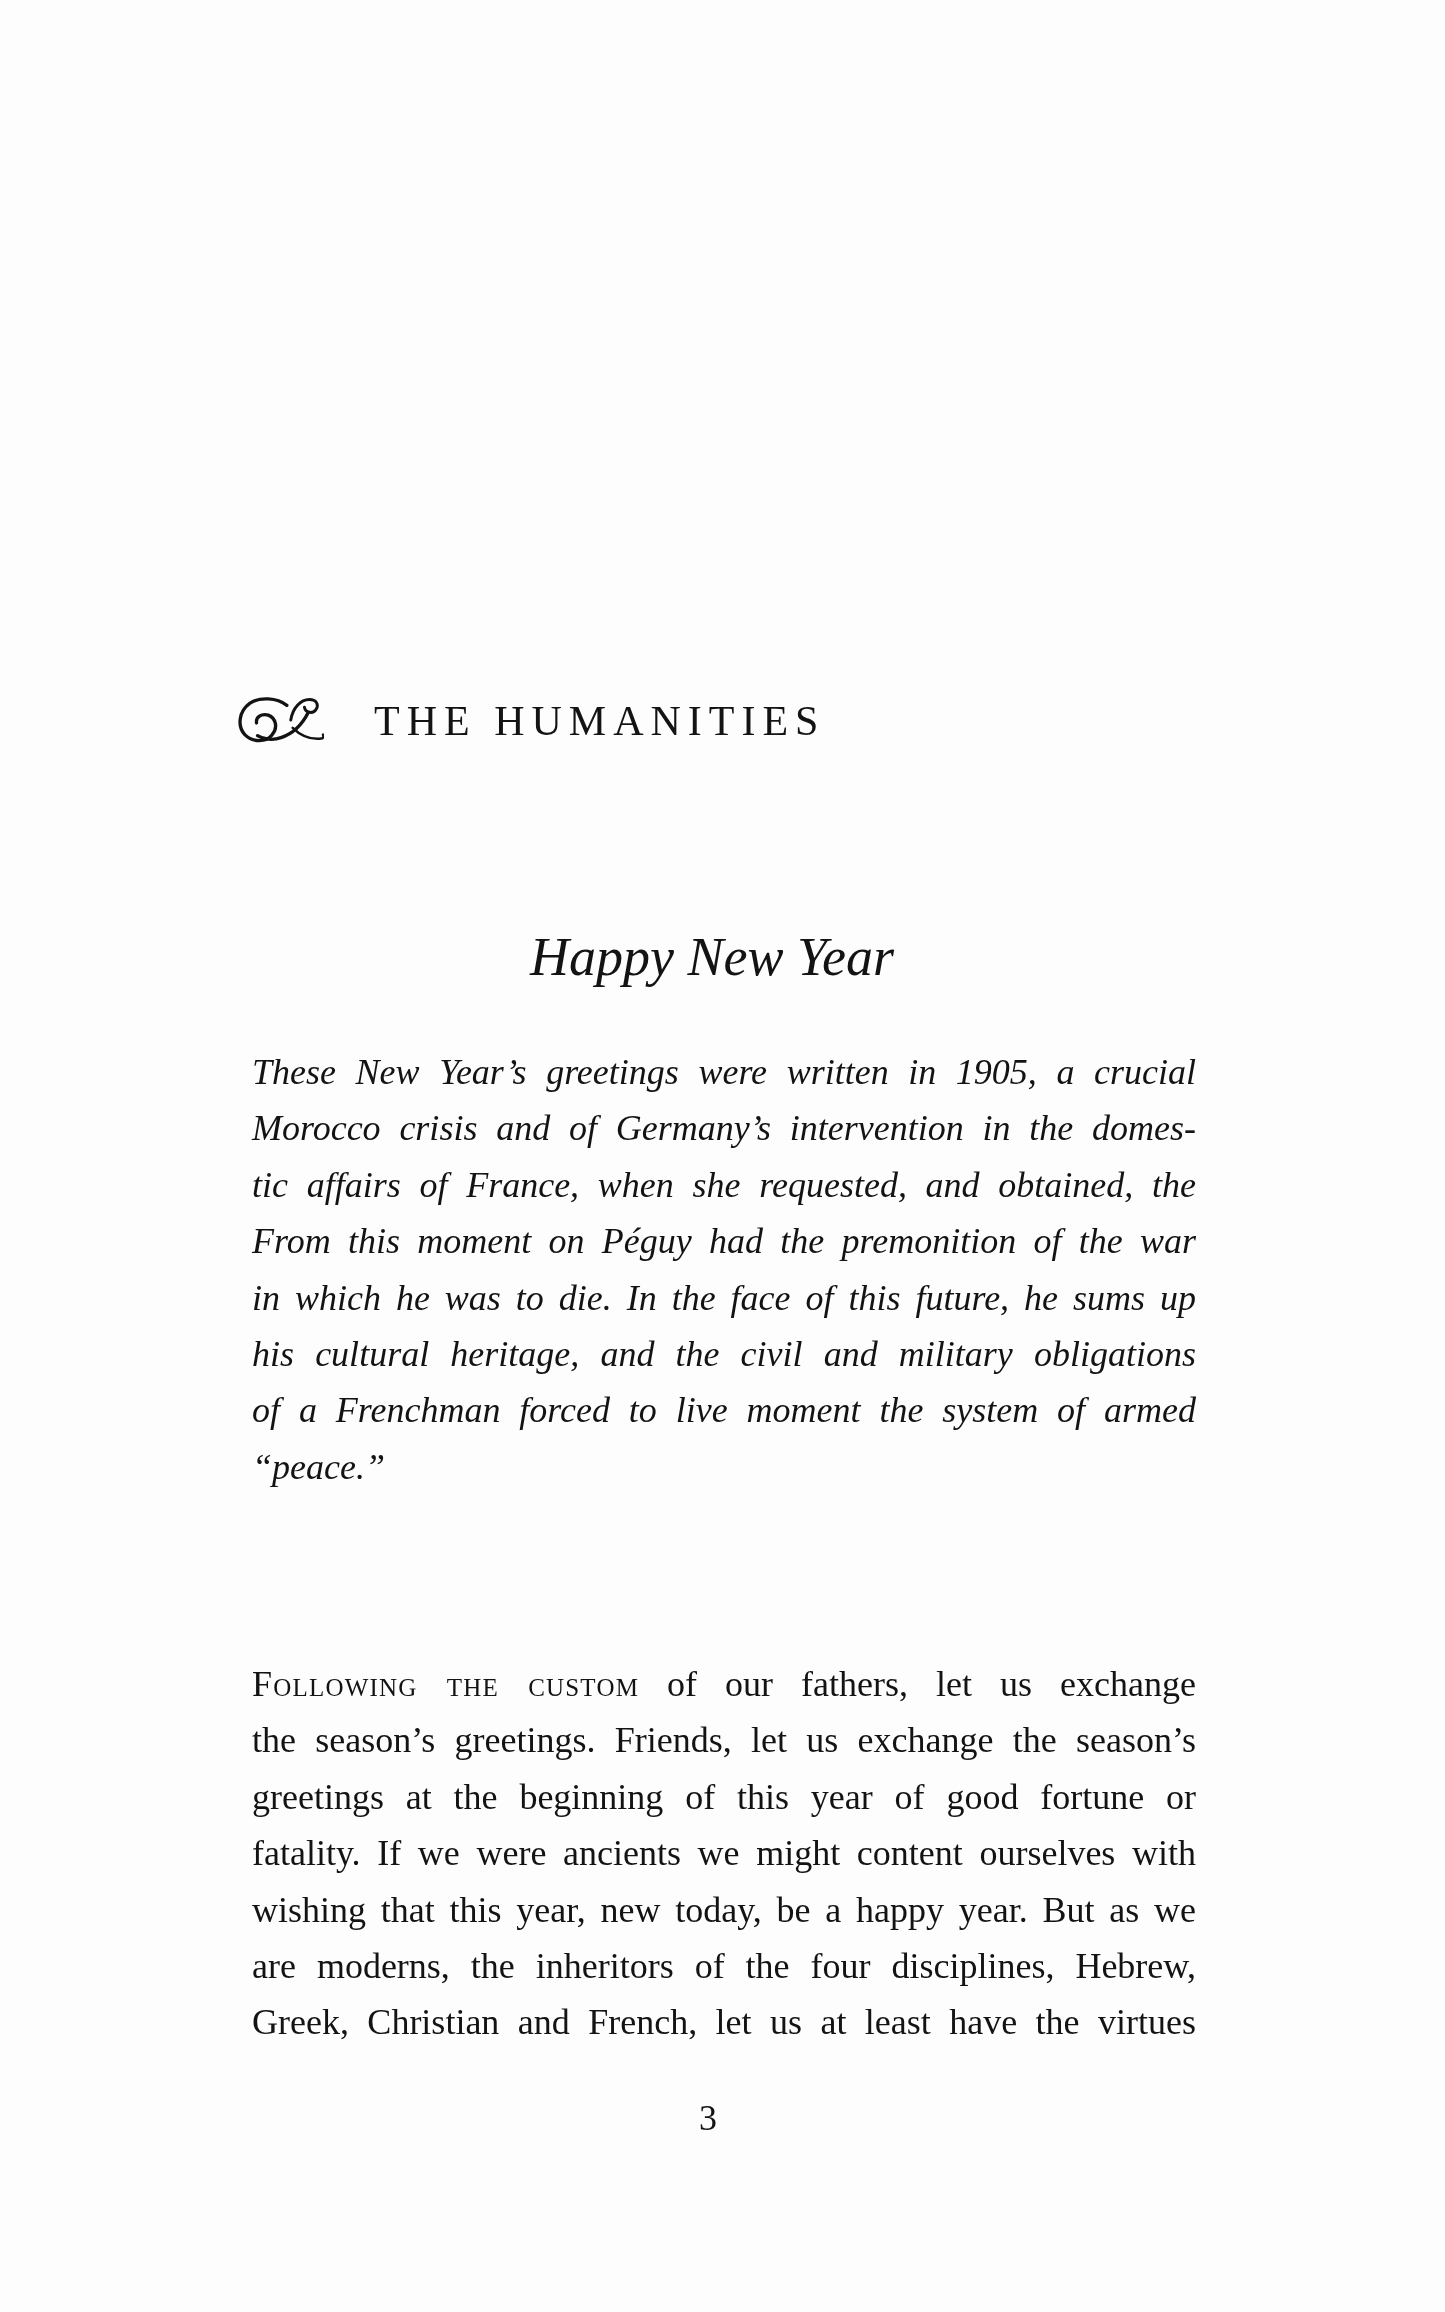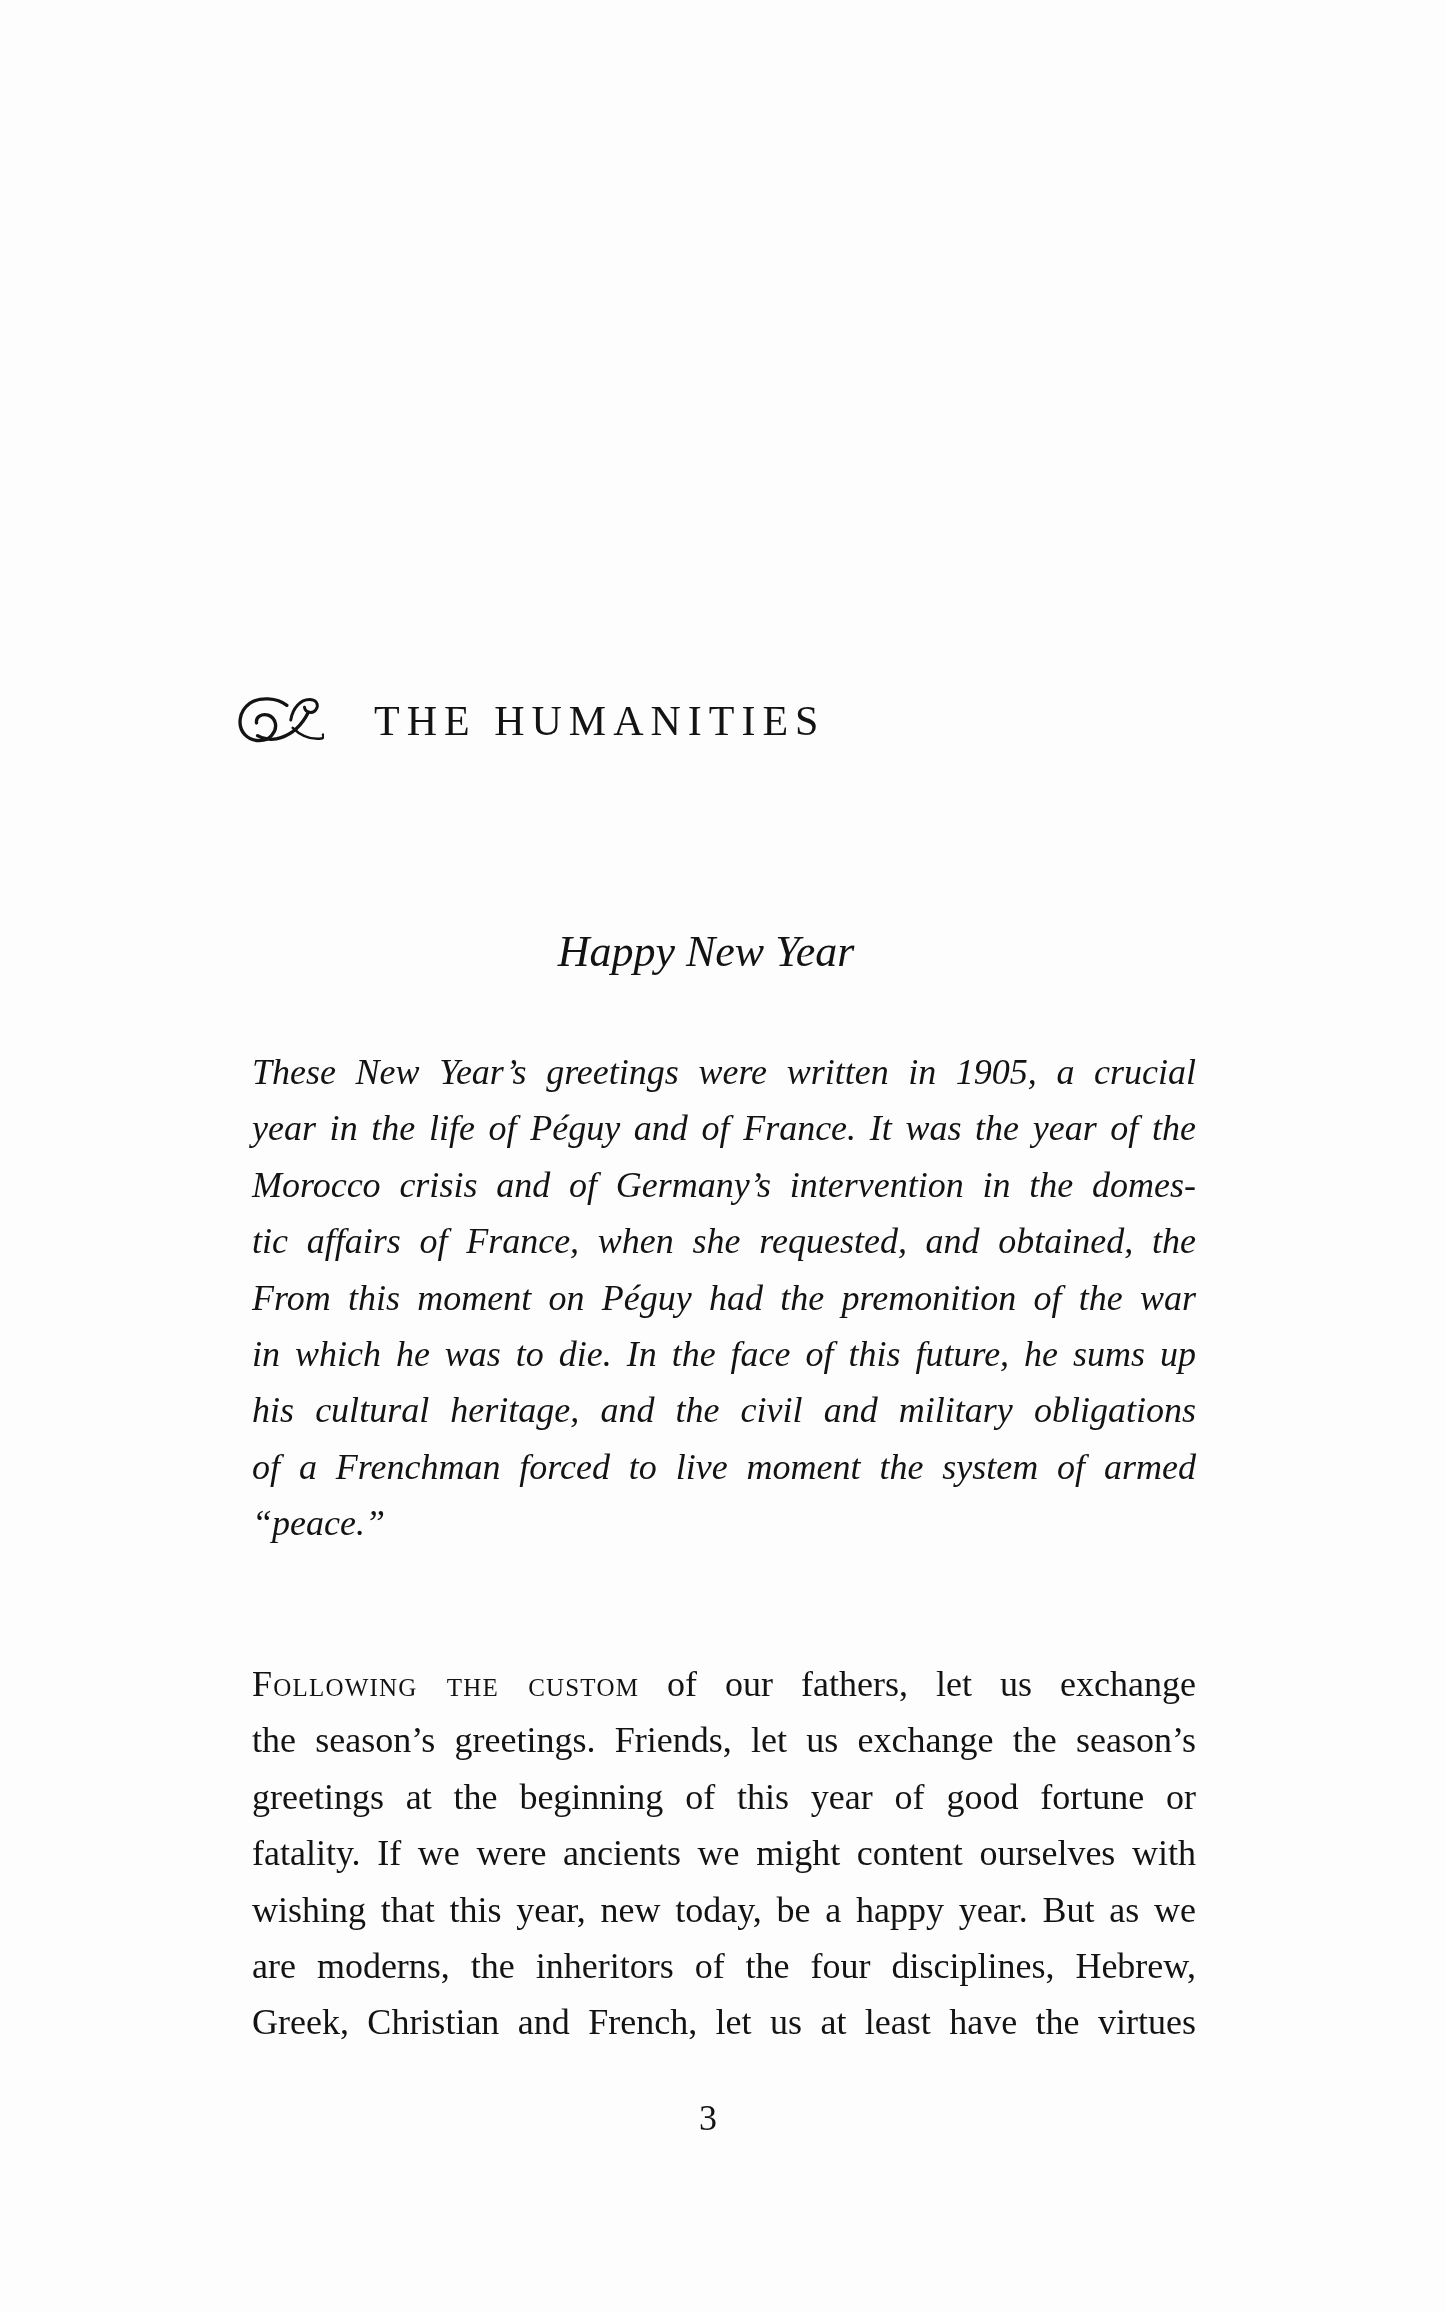--- a/index.html
+++ b/index.html
@@ -38,28 +38,28 @@
     font-size: 42px;
     line-height: 1.2;
     font-weight: 400;
     letter-spacing: 7px;
     white-space: nowrap;
   }
 
   
   .section-title {
     position: absolute;
-    left: 234px;
+    left: 240px;
     top: 930px;
     width: 944px;
     margin: 0;
     text-align: center;
     font-style: italic;
     font-weight: 400;
-    font-size: 44px;
+    font-size: 54px;
     line-height: 1;
   }
 
   
   .para {
     position: absolute;
     left: 236px;
     width: 944px;
     margin-left: 16px;
   }
@@ -108,21 +108,20 @@
         </g>
       </svg>
     </span>
     <h1 class="chapter-title">THE HUMANITIES</h1>
   </header>
 
   <h2 class="section-title">Happy New Year</h2>
 
   <section class="para intro">
     <div class="line italic just">These New Year’s greetings were written in 1905, a crucial</div>
-    <div class="line italic just">year in the life of Péguy and of France. It was the year of the</div>
     <div class="line italic just">Morocco crisis and of Germany’s intervention in the domes-</div>
     <div class="line italic just">tic affairs of France, when she requested, and obtained, the</div>
     <div class="line italic just">From this moment on Péguy had the premonition of the war</div>
     <div class="line italic just">in which he was to die. In the face of this future, he sums up</div>
     <div class="line italic just">his cultural heritage, and the civil and military obligations</div>
     <div class="line italic just">of a Frenchman forced to live moment the system of armed</div>
     <div class="line italic">“peace.”</div>
   </section>
 
   <section class="para bodypara">

